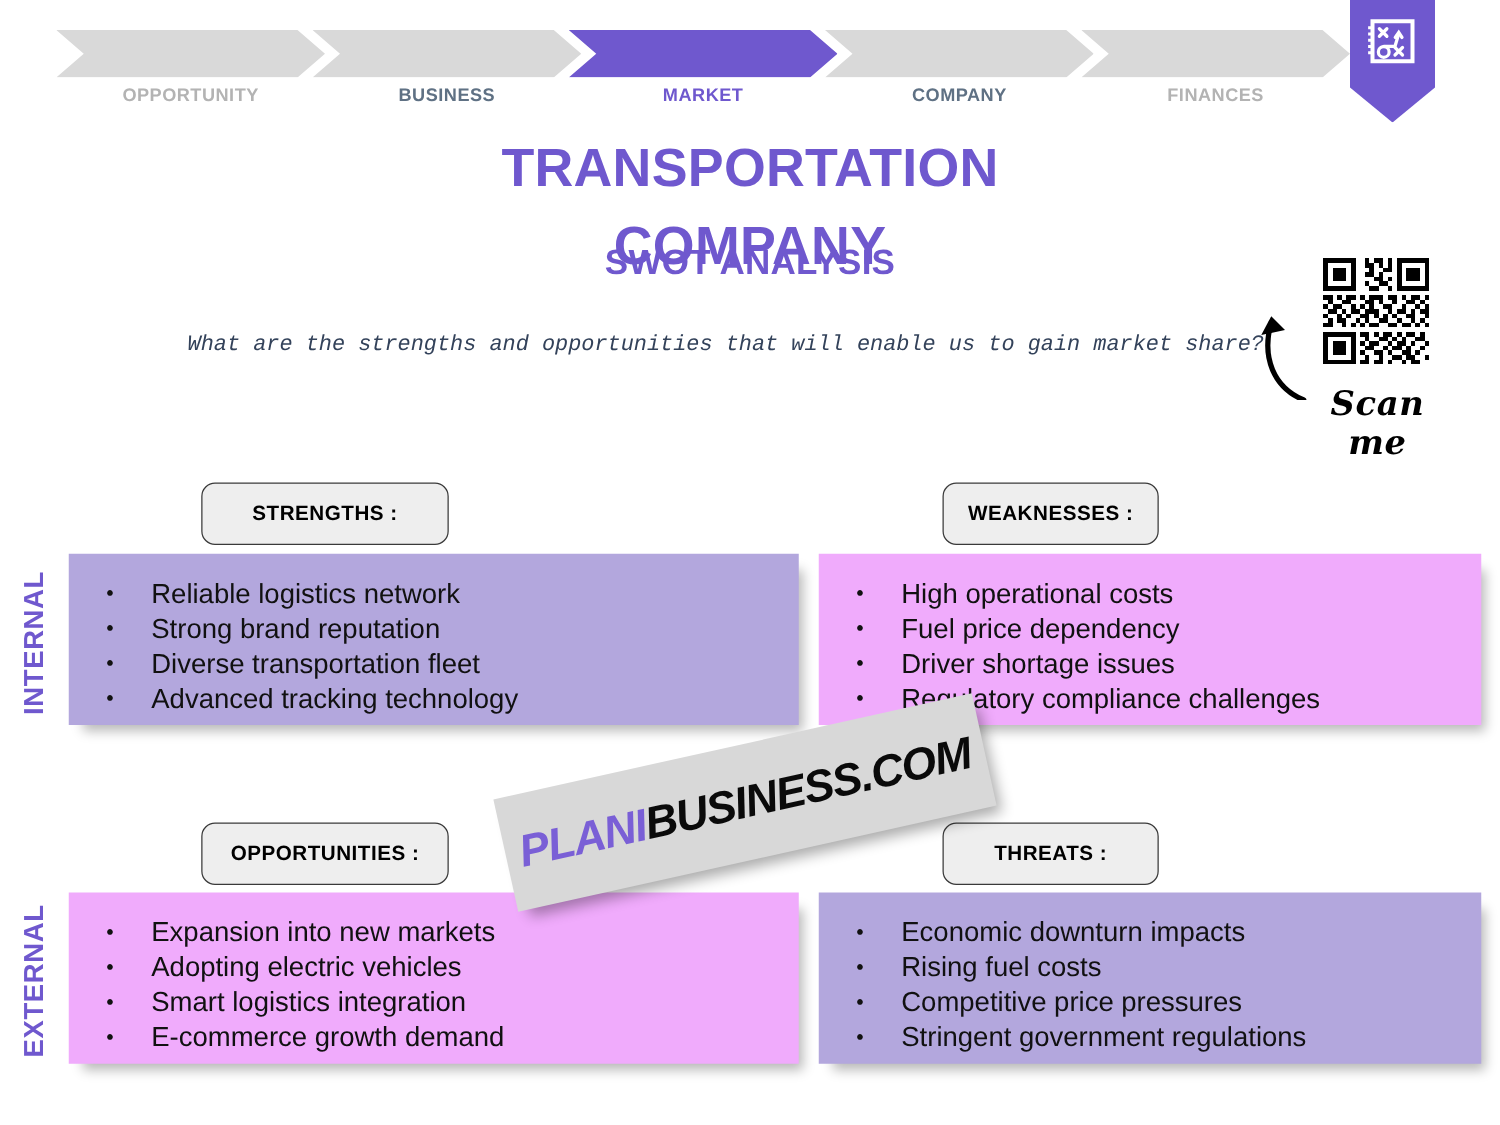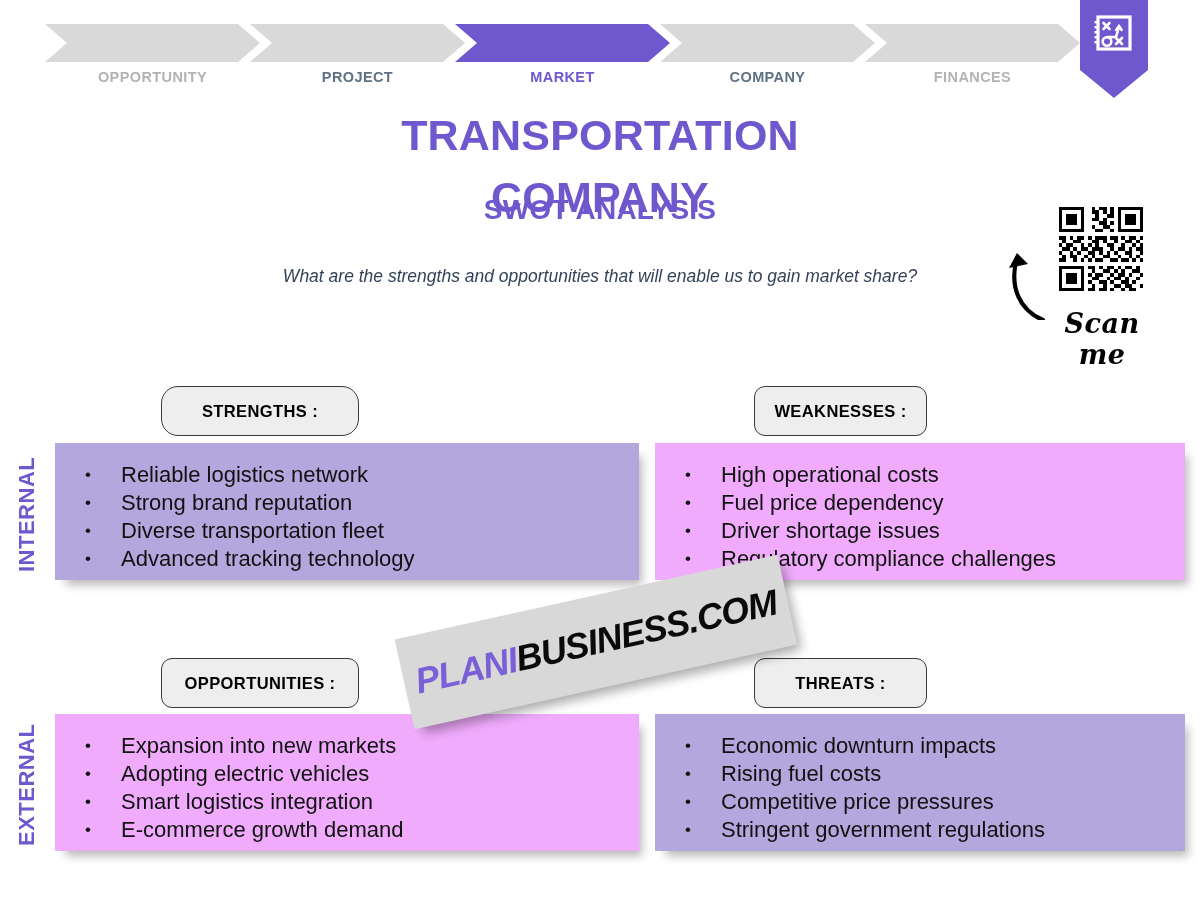--- a/index.html
+++ b/index.html
@@ -44,22 +44,22 @@
     font-size: 43px; font-weight: bold; line-height: 62px;
     color: #6f58ce; letter-spacing: .2px;
   }
   .title-sub {
     position: absolute; left: 260px; top: 90px; width: 680px;
     text-align: center;
     font-size: 28px; font-weight: bold;
     color: #6f58ce; letter-spacing: .2px;
   }
   .question {
-    position: absolute; left: 150px; width: 900px; text-align: center;
-    font-style: italic; font-size: 17.5px; color: #33425a;
+    position: absolute; left: 150px; width: 900px; text-align: left;
+    font-style: italic; font-size: 17.5px; color: #33425a; font-family: Liberation Mono, monospace;
   }
   .q1 { top: 266px; }
   .q2 { top: 302px; }
 
   
   .qr-block { position: absolute; left: 1005px; top: 190px; width: 180px; height: 170px; }
   .qr-box {
     position: absolute; left: 32px; top: 5px; width: 128px; height: 108px;
     background: #fff; padding: 8px;
   }
@@ -112,21 +112,21 @@
     border: 1.3px solid #3a3a3a;
     border-radius: 11px;
     display: flex; align-items: center; justify-content: center;
     font-size: 16.5px; font-weight: bold; color: #000;
     letter-spacing: .4px;
     z-index: 4;
   }
 
   
   #q-strengths-body     { left: 55px;  top: 443px; width: 584px; height: 137px; }
-  #q-strengths-tag      { left: 161px; top: 386px; width: 198px; border-radius: 17px; }
+  #q-strengths-tag      { left: 161px; top: 386px; width: 198px; }
   #q-weaknesses-body    { left: 655px; top: 443px; width: 530px; height: 137px; }
   #q-weaknesses-tag     { left: 754px; top: 386px; width: 173px; }
   #q-opportunities-body { left: 55px;  top: 714px; width: 584px; height: 137px; }
   #q-opportunities-tag  { left: 161px; top: 658px; width: 198px; }
   #q-threats-body       { left: 655px; top: 714px; width: 530px; height: 137px; }
   #q-threats-tag        { left: 754px; top: 658px; width: 173px; }
 
   
   .watermark {
     position: absolute; left: 400px; top: 596px;
@@ -150,21 +150,21 @@
 <div class="page">
 
   <div class="nav">
     <div class="chev" style="left:45px;  width:215px;"></div>
     <div class="chev" style="left:250px; width:215px;"></div>
     <div class="chev active" style="left:455px; width:215px;"></div>
     <div class="chev" style="left:660px; width:215px;"></div>
     <div class="chev" style="left:865px; width:215px;"></div>
 
     <div class="chev-label" style="left:45px;  width:215px;">OPPORTUNITY</div>
-    <div class="chev-label slate" style="left:250px; width:215px;">PROJECT</div>
+    <div class="chev-label slate" style="left:250px; width:215px;">BUSINESS</div>
     <div class="chev-label purple" style="left:455px; width:215px;">MARKET</div>
     <div class="chev-label slate" style="left:660px; width:215px;">COMPANY</div>
     <div class="chev-label" style="left:865px; width:215px;">FINANCES</div>
 
     <div class="bookmark">
       <svg width="42" height="42" viewBox="0 0 42 42">
         <rect x="5" y="5" width="32" height="32" fill="none" stroke="#ffffff" stroke-width="3.2"></rect>
         <g stroke="#ffffff" stroke-width="2.6" stroke-linecap="round" fill="none">
           <line x1="10.5" y1="11" x2="16.5" y2="17"></line>
           <line x1="16.5" y1="11" x2="10.5" y2="17"></line>

